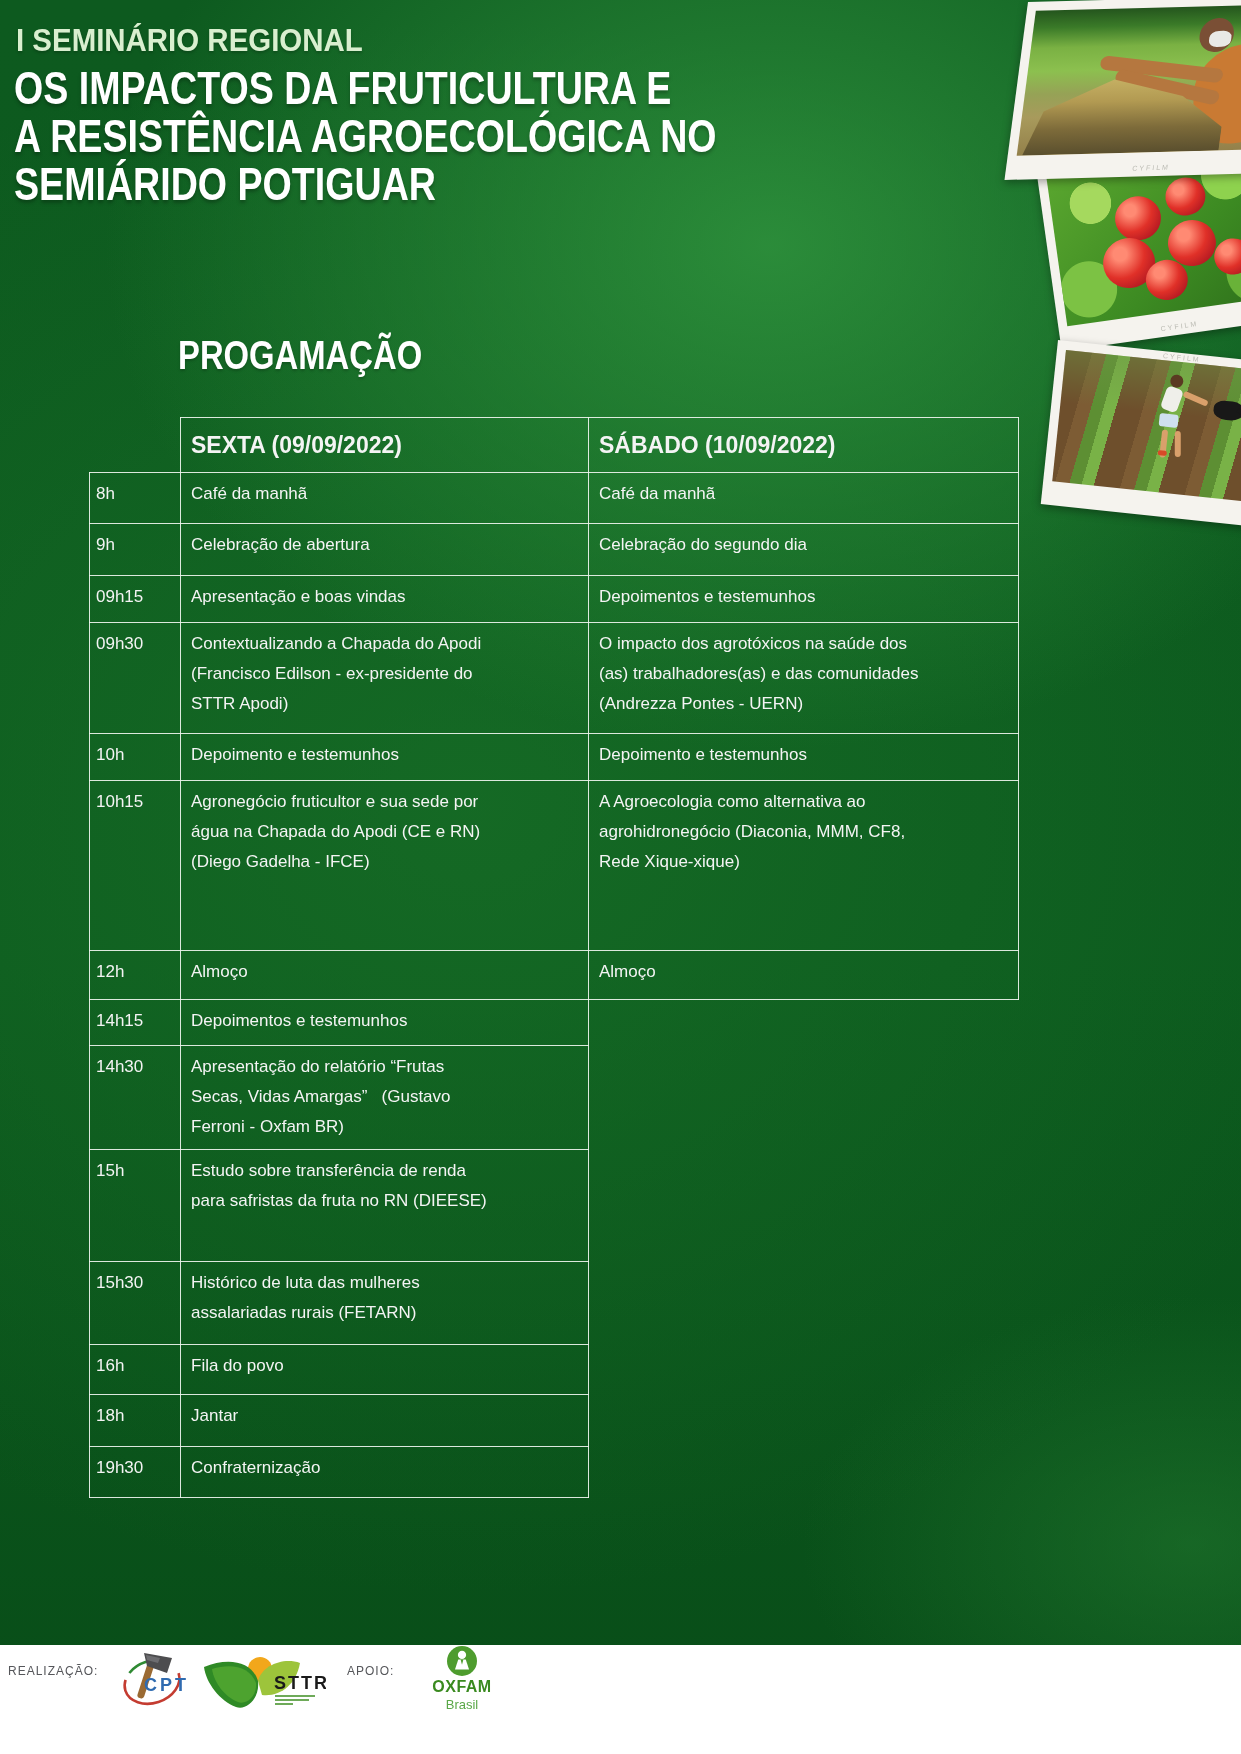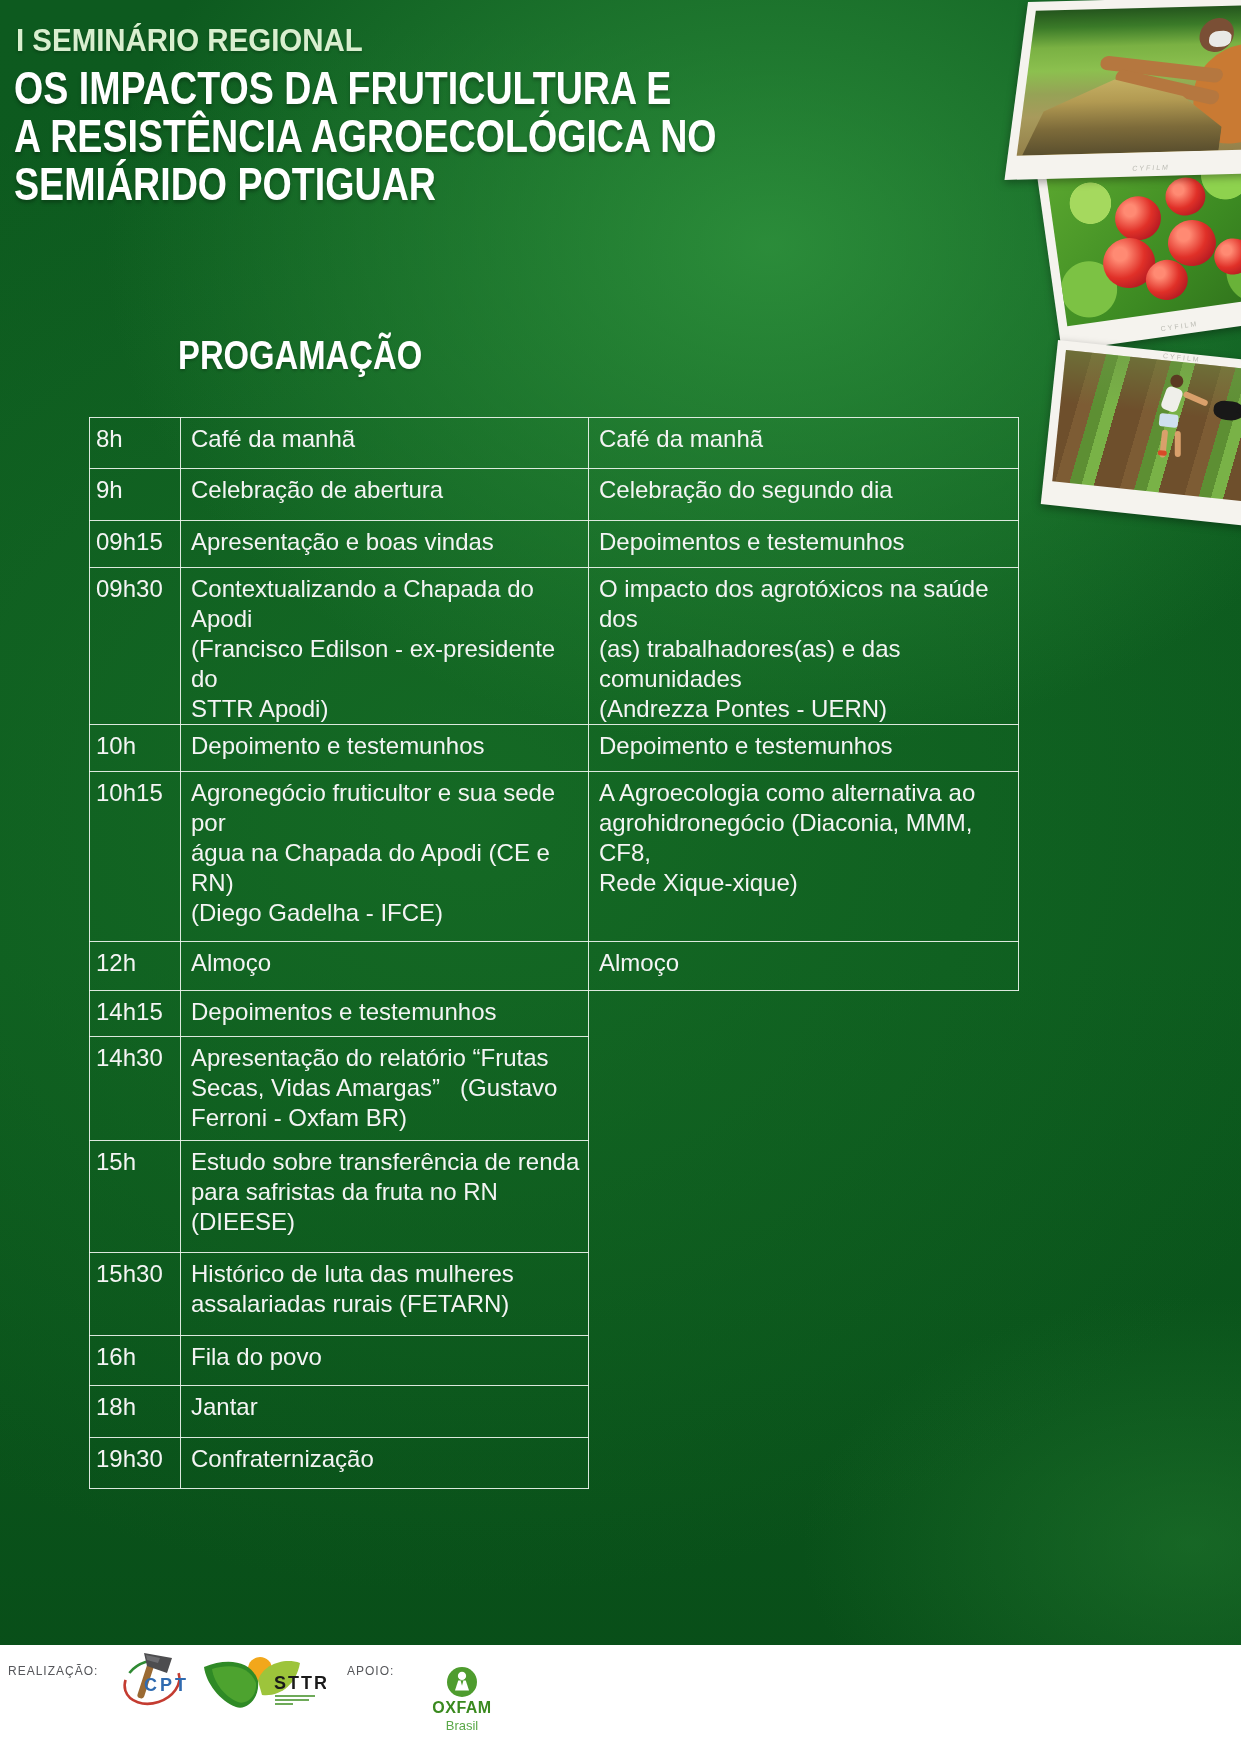--- a/index.html
+++ b/index.html
@@ -21,21 +21,21 @@
     text-shadow:0 3px 4px rgba(0,0,0,.25);white-space:nowrap;}
   .section-title{position:absolute;left:178px;top:333px;color:#ffffff;font-weight:700;
     font-size:41px;line-height:44px;transform:scaleX(.8);transform-origin:left top;
     text-shadow:0 2px 3px rgba(0,0,0,.2);white-space:nowrap;}
 
   
   table.schedule{position:absolute;left:89px;top:417px;width:929px;border-collapse:collapse;
     table-layout:fixed;}
   table.schedule th,table.schedule td{border:1px solid rgba(238,244,238,.92);
     color:#f4f4f4;vertical-align:top;text-align:left;overflow:hidden;}
-  table.schedule td{font-size:24px;line-height:30px;padding:6px 4px 0 10px;white-space:pre-wrap;}
+  table.schedule td{font-size:17px;line-height:30px;padding:6px 4px 0 10px;white-space:pre-wrap;}
   table.schedule td.time{padding-left:6px;}
   table.schedule th{font-size:23px;font-weight:700;vertical-align:middle;padding:0 8px 0 10px;
     white-space:nowrap;}
   table.schedule .ghost{border:none;background:transparent;}
 
   
   .photo{position:absolute;background:#f5f3ee;box-shadow:0 3px 8px rgba(0,0,0,.35);
     transform-origin:top left;}
   .photo .inner{position:absolute;left:9px;right:9px;top:9px;bottom:24px;overflow:hidden;}
   .photo .wm{position:absolute;bottom:5px;left:50%;transform:translateX(-50%);
@@ -80,21 +80,21 @@
     transform:rotate(30deg);}
   .p3-shoe{position:absolute;left:44%;top:68%;width:9px;height:5px;background:#d84a28;border-radius:2px;}
 
   
   .footer{position:absolute;left:0;top:1645px;width:1241px;height:109px;background:#ffffff;}
   .footer-label{position:absolute;top:19px;font-size:12px;color:#55565a;letter-spacing:1px;}
   #realizacao-label{left:8px;}
   #apoio-label{left:347px;}
   .cpt-logo{position:absolute;left:116px;top:6px;}
   .sttr-logo{position:absolute;left:198px;top:8px;}
-  .oxfam{position:absolute;left:430px;top:22px;width:64px;text-align:center;}
+  .oxfam{position:absolute;left:430px;top:1px;width:64px;text-align:center;}
   .oxfam-mark{display:block;margin:0 auto;}
   .oxfam-name{font-size:16px;font-weight:700;color:#3a8a1f;letter-spacing:.5px;margin-top:2px;}
   .oxfam-sub{font-size:13px;color:#5aa848;margin-top:1px;}
 </style>
 </head>
 <body>
 
 <div id="page">
 
   <div class="kicker">I SEMINÁRIO REGIONAL</div>
@@ -146,20 +146,25 @@
 
   <div class="section-title">PROGAMAÇÃO</div>
 
   <table class="schedule">
     <colgroup>
       <col style="width:91px">
         <col style="width:408px">
         <col style="width:430px">
     </colgroup>
     <tbody>
+      <tr style="height:55px">
+        <td class="ghost"></td>
+        <th>SEXTA (09/09/2022)</th>
+        <th>SÁBADO (10/09/2022)</th>
+      </tr>
       <tr style="height:51px">
         <td class="time">8h</td>
         <td>Café da manhã</td>
         <td>Café da manhã</td>
       </tr>
       <tr style="height:52px">
         <td class="time">9h</td>
         <td>Celebração de abertura</td>
         <td>Celebração do segundo dia</td>
       </tr>

